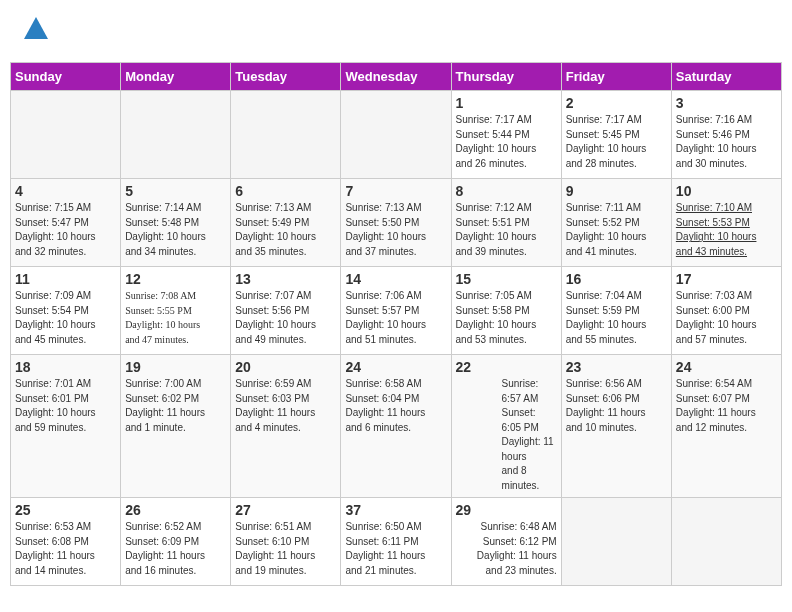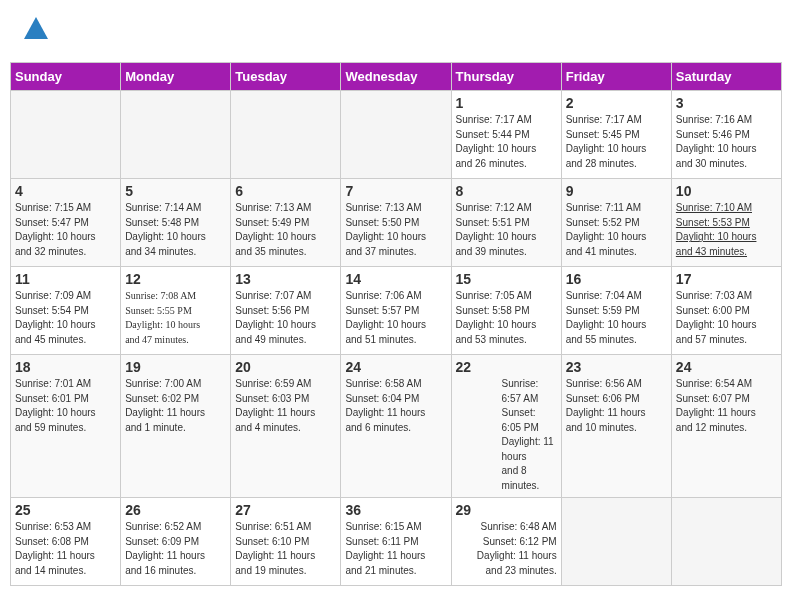--- a/index.html
+++ b/index.html
@@ -315,22 +315,22 @@
 and 16 minutes.</div>
         </td>
         <td>
           <span class="day-num">27</span>
           <div class="cell-info" style="white-space: pre-line;">Sunrise: 6:51 AM
 Sunset: 6:10 PM
 Daylight: 11 hours
 and 19 minutes.</div>
         </td>
         <td>
-          <span class="day-num">36</span>
-          <div class="cell-info" style="white-space: pre-line;">Sunrise: 6:15 AM
+          <span class="day-num">37</span>
+          <div class="cell-info" style="white-space: pre-line;">Sunrise: 6:50 AM
 Sunset: 6:11 PM
 Daylight: 11 hours
 and 21 minutes.</div>
         </td>
         <td>
           <span class="day-num">29</span>
           <div class="cell-info" style="white-space: pre-line; text-align: right;">Sunrise: 6:48 AM
 Sunset: 6:12 PM
 Daylight: 11 hours
 and 23 minutes.</div>

